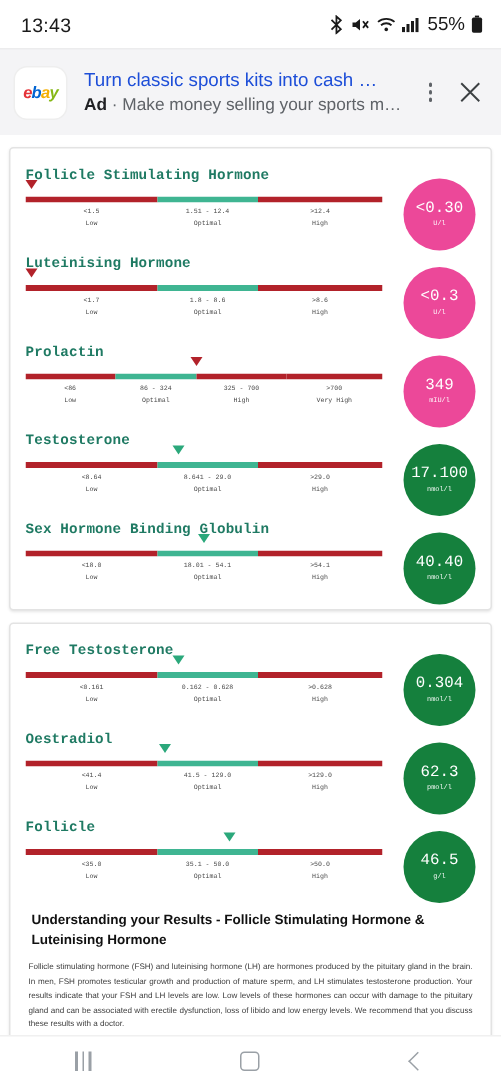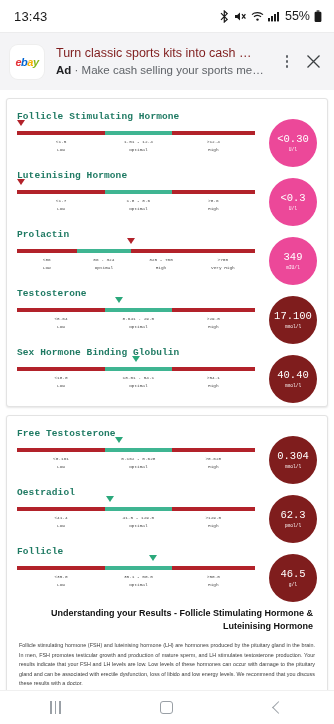--- a/index.html
+++ b/index.html
@@ -31,21 +31,21 @@
   .ad-logo {
     width: 34px; height: 34px; border-radius: 8px; background: #ffffff;
     display: flex; align-items: center; justify-content: center;
     flex: 0 0 auto; box-shadow: 0 0 0 1px #eeeeee;
   }
   .ebay { font-size: 11px; font-weight: bold; font-style: italic; letter-spacing: -0.5px; }
   .ebay .e { color: #e53238; } .ebay .b { color: #0064d2; }
   .ebay .a { color: #f5af02; } .ebay .y { color: #86b817; }
   .ad-text { flex: 1 1 auto; min-width: 0; padding: 0 6px 0 12px; }
   .ad-title {
-    font-size: 12.5px; color: #7f1d1d; line-height: 15px;
+    font-size: 12.5px; color: #1d4ed8; line-height: 15px;
     white-space: nowrap; overflow: hidden; text-overflow: ellipsis;
   }
   .ad-sub {
     font-size: 11.5px; color: #5f6368; line-height: 15px; margin-top: 2px;
     white-space: nowrap; overflow: hidden; text-overflow: ellipsis;
   }
   .ad-sub b { color: #202124; font-weight: bold; }
   .ad-menu { width: 22px; display:flex; flex-direction:column; align-items:center; gap:2.5px; flex:0 0 auto; }
   .ad-menu i { width: 2.5px; height: 2.5px; background: #5f6368; border-radius: 50%; display:block; }
   .ad-close { width: 30px; display: flex; align-items: center; justify-content: center; flex:0 0 auto; }
@@ -88,29 +88,29 @@
   .lab .st { display: block; margin-top: 1px; }
 
   .bubble {
     position: absolute; right: 0; top: 8px;
     width: 48px; height: 48px; border-radius: 50%;
     display: flex; flex-direction: column;
     align-items: center; justify-content: center;
     color: #ffffff; text-align: center;
   }
   .bubble.red   { background: #ec4899; }
-  .bubble.green { background: #7f1d1d; }
+  .bubble.green { background: #15803d; }
   .bubble .val  { font-size: 10.5px; line-height: 11px; }
   .bubble .unit { font-size: 4.6px; line-height: 7px; margin-top: 1px; opacity: .95; }
 
   
   .article { margin-top: 14px; }
   .article h2 {
     font-size: 9px; font-weight: bold; color: #111111;
-    text-align: right; line-height: 13px; margin-bottom: 8px;
+    text-align: left; line-height: 13px; margin-bottom: 8px;
     padding: 0 4px;
   }
   .article p {
     font-size: 5.4px; line-height: 9.6px; color: #3c3c3c;
     text-align: justify; padding: 0 2px;
   }
   .article + .article { margin-top: 16px; }
 
   
   .navbar {
@@ -169,21 +169,21 @@
     </span>
   </div>
 </div>
 
 <div class="ad-banner">
   <div class="ad-logo">
     <span class="ebay"><span class="e">e</span><span class="b">b</span><span class="a">a</span><span class="y">y</span></span>
   </div>
   <div class="ad-text">
     <div class="ad-title">Turn classic sports kits into cash …</div>
-    <div class="ad-sub"><b>Ad</b> <span>· Make cash selling your sports me…</span></div>
+    <div class="ad-sub"><b>Ad</b> <span>· Make money selling your sports me…</span></div>
   </div>
   <div class="ad-menu">
       <i></i>
       <i></i>
       <i></i>
     </div>
   <div class="ad-close">
     <svg width="15" height="15" viewBox="0 0 15 15">
         <path d="M1.5 1.5l12 12M13.5 1.5l-12 12" stroke="#3c4043" stroke-width="1.3" fill="none"></path>
       </svg>

